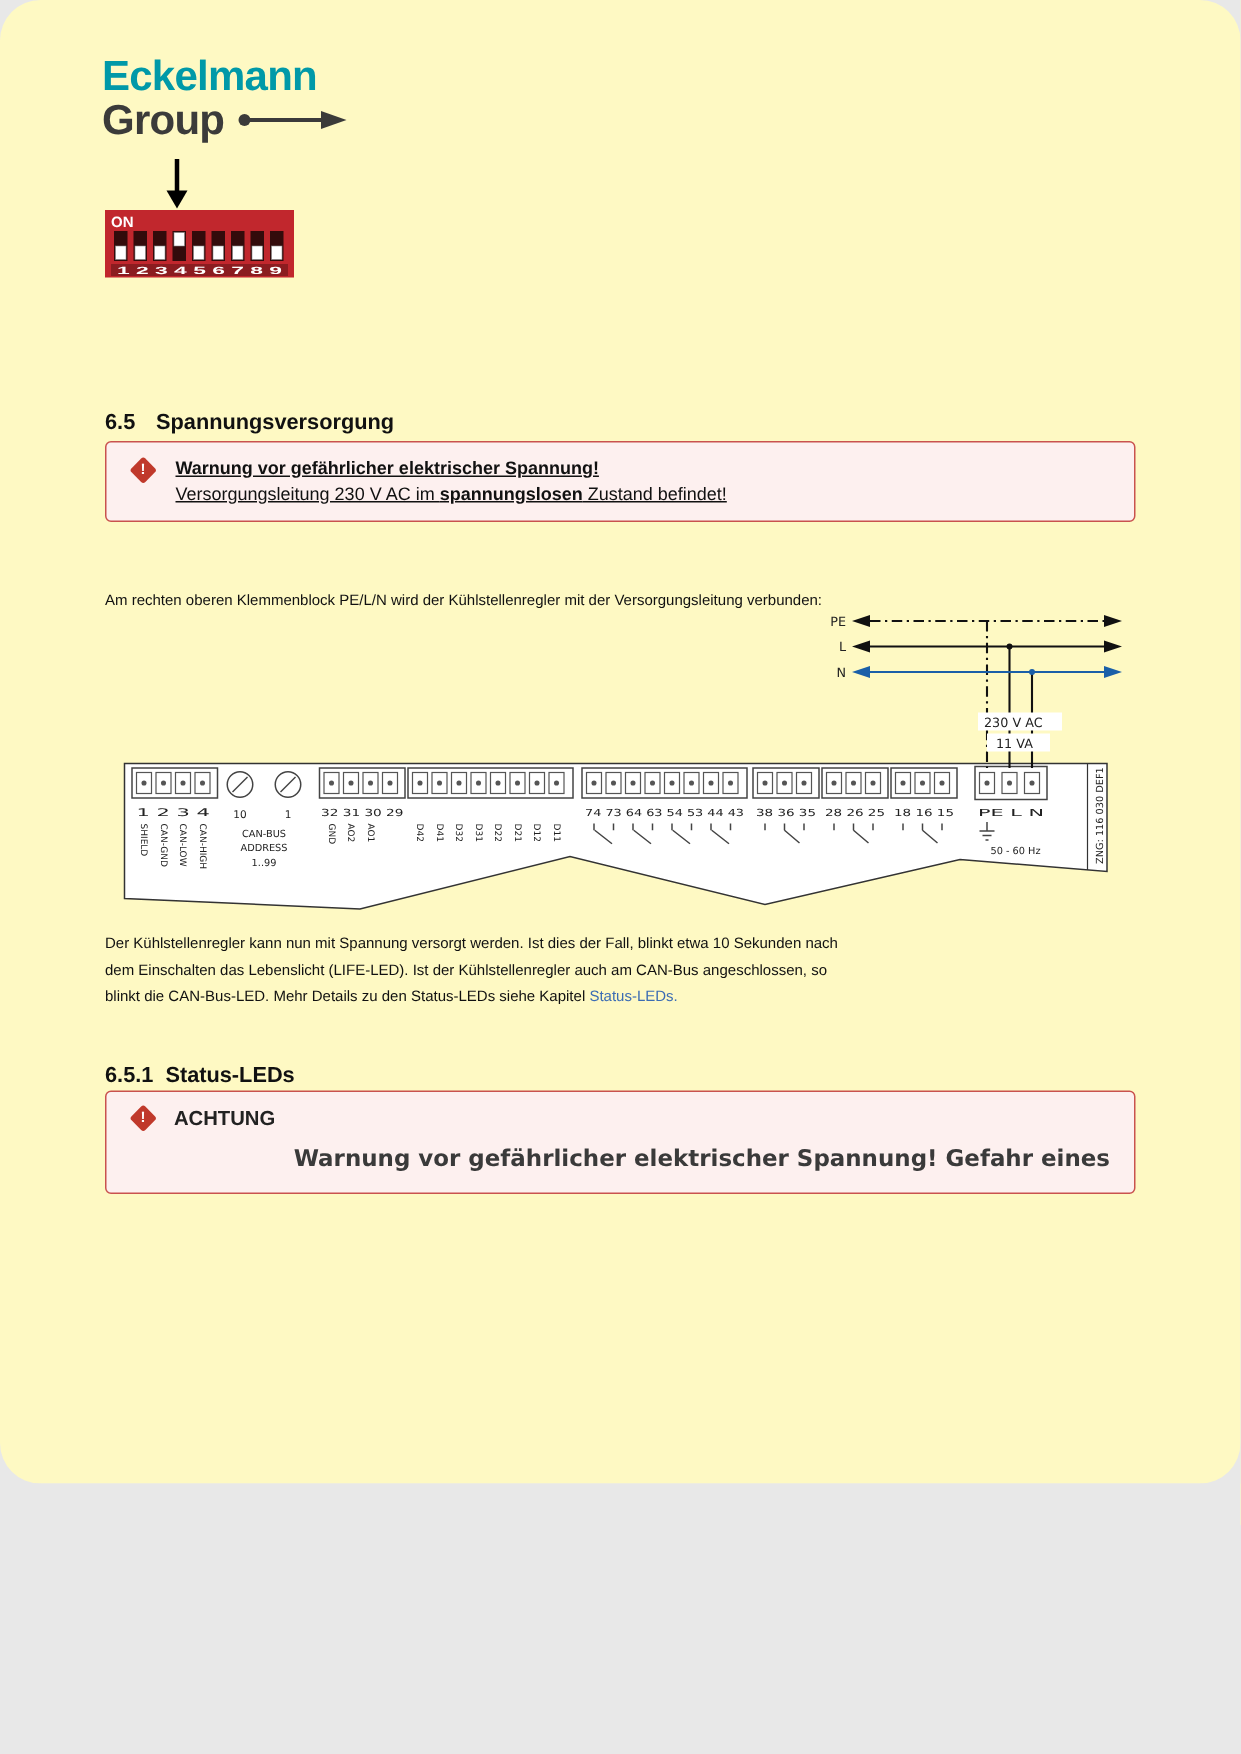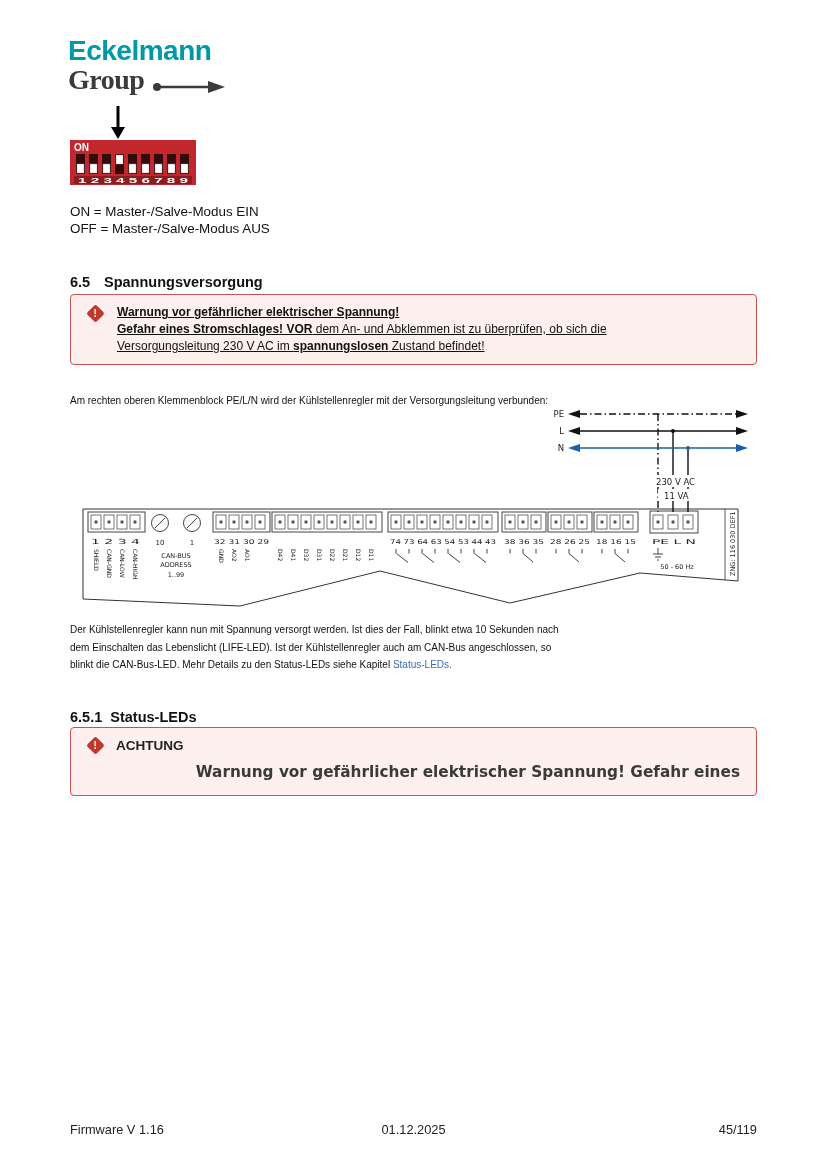--- a/index.html
+++ b/index.html
@@ -7,26 +7,26 @@
     --warning-red:#c0392b;
     --warning-bg:#fdf0ef;
     --warning-border:#c9524e;
     --dip-red:#c1272d;
     --link-blue:#3b6cb4;
     --n-line-blue:#1a5fa8;
   }
   *{margin:0;padding:0;box-sizing:border-box;}
   html,body{background:#e8e8e8;}
   body{font-family:"Liberation Sans",sans-serif;color:#111;}
-  .page{position:relative;width:827px;height:1169px;background:#ffffff;margin:0 auto;overflow:hidden;}
+  .page{position:relative;width:827px;height:989px;background:#fef9c3;margin:0 auto;overflow:hidden;border-radius:27px;}
 
   
   .logo{position:absolute;left:68px;top:36px;line-height:1.05;}
   .logo1{font-size:28px;font-weight:bold;color:var(--brand-teal);letter-spacing:-0.5px;}
-  .logo2{font-size:28px;font-weight:bold;color:#3b3b3a;letter-spacing:-0.5px;display:flex;align-items:flex-end;gap:8px;font-family:Liberation Serif, serif;}
+  .logo2{font-size:28px;font-weight:bold;color:#3b3b3a;letter-spacing:-0.5px;display:flex;align-items:center;gap:8px;}
   .logo-arrow{display:block;}
 
   
   .dip-arrow{position:absolute;left:107px;top:106px;}
   .dip{position:absolute;left:70px;top:140px;}
   .dip-body{fill:var(--dip-red);}
   .dip text{font-family:"Liberation Sans",sans-serif;fill:#fff;font-weight:bold;}
   .dip-on{font-size:10px;}
   .dip-num{font-size:7px;}
   .dip-slot{fill:#330b0b;}
@@ -126,36 +126,31 @@
         <rect class="dip-handle" x="85" y="24" width="7" height="9"></rect>
       <rect class="dip-slot" x="97" y="14" width="9" height="20"></rect>
         <rect class="dip-handle" x="98" y="24" width="7" height="9"></rect>
       <rect class="dip-slot" x="110" y="14" width="9" height="20"></rect>
         <rect class="dip-handle" x="111" y="24" width="7" height="9"></rect>
     </g>
     <rect class="dip-numstrip" x="4" y="36" width="118" height="8"></rect>
     <text class="dip-num" x="8" y="42.5" textLength="110" lengthAdjust="spacingAndGlyphs">1 2 3 4 5 6 7 8 9</text>
   </svg>
 
-  <div class="dip-caption">
-    <div>ON = Master-/Salve-Modus EIN</div>
-    <div>OFF = Master-/Salve-Modus AUS</div>
-  </div>
 
   <h2 class="heading h-65">
     <span class="h-num">6.5</span><span>Spannungsversorgung</span>
   </h2>
 
   <div class="warnbox warnbox1">
     <div class="warn-icon">
         <span>!</span>
       </div>
     <div class="warn-text">
       <div class="b">Warnung vor gefährlicher elektrischer Spannung!</div>
-      <div><span class="b">Gefahr eines Stromschlages! VOR</span><span> dem An- und Abklemmen ist zu überprüfen, ob sich die</span></div>
       <div><span>Versorgungsleitung 230 V AC im </span><span class="b">spannungslosen</span><span> Zustand befindet!</span></div>
     </div>
   </div>
 
   <p class="para para1">Am rechten oberen Klemmenblock PE/L/N wird der Kühlstellenregler mit der Versorgungsleitung verbunden:</p>
 
   <svg class="diagram" width="678" height="212" viewBox="0 0 678 212">
     <defs>
       <g id="tm">
         <rect x="0" y="0" width="10" height="14" class="tm-box"></rect>

